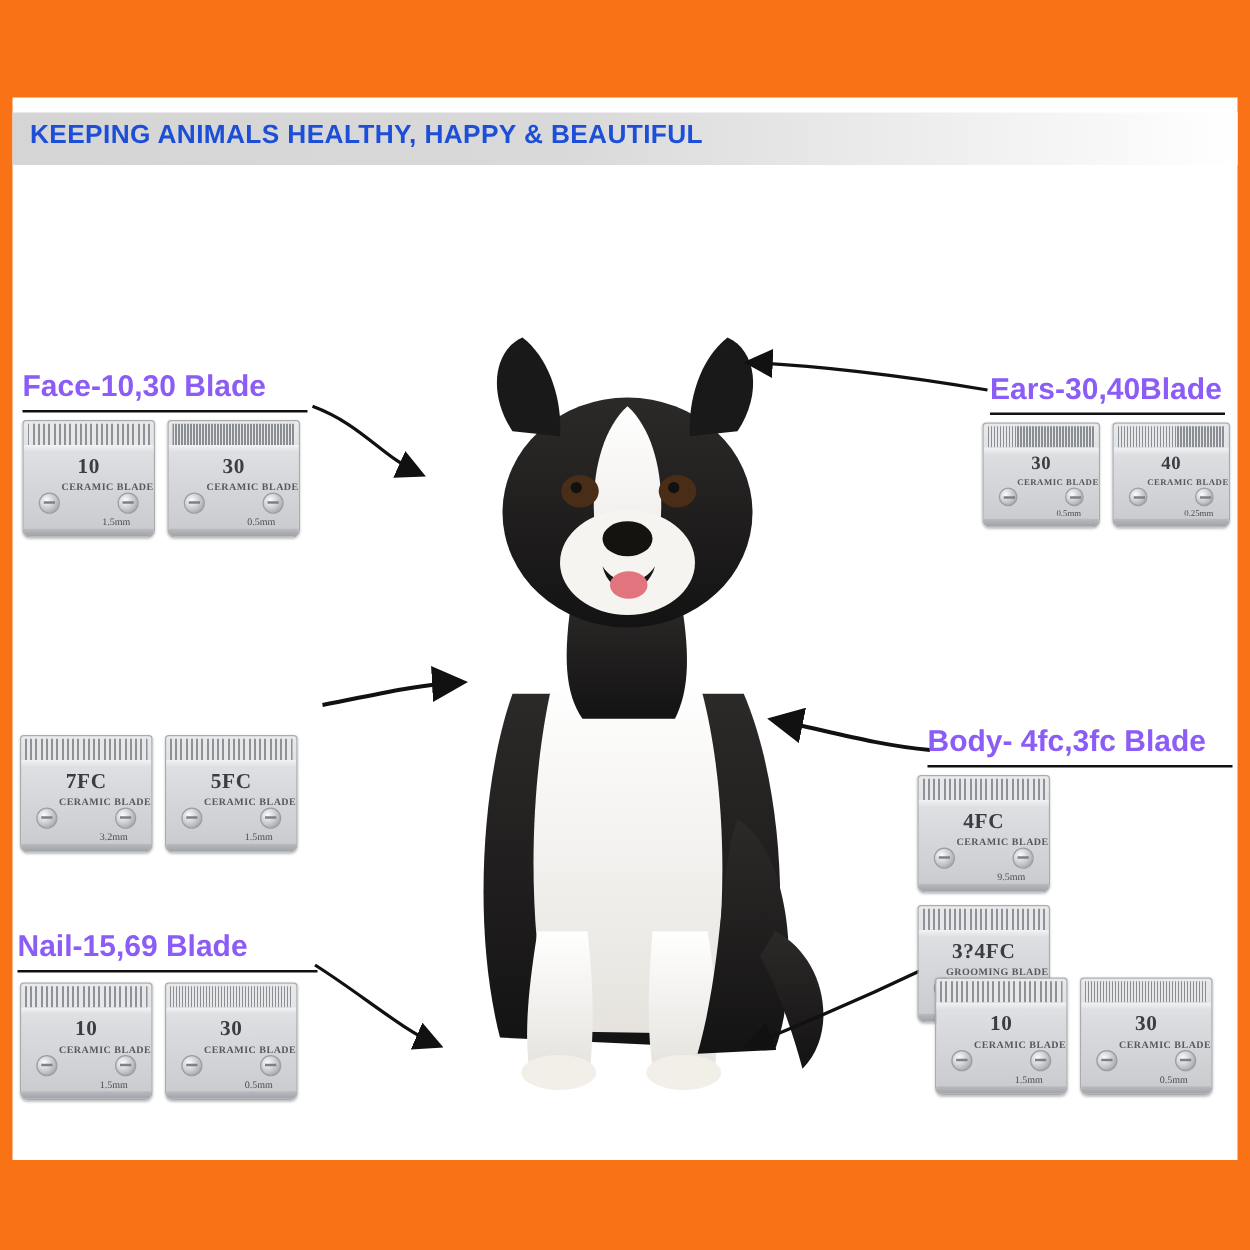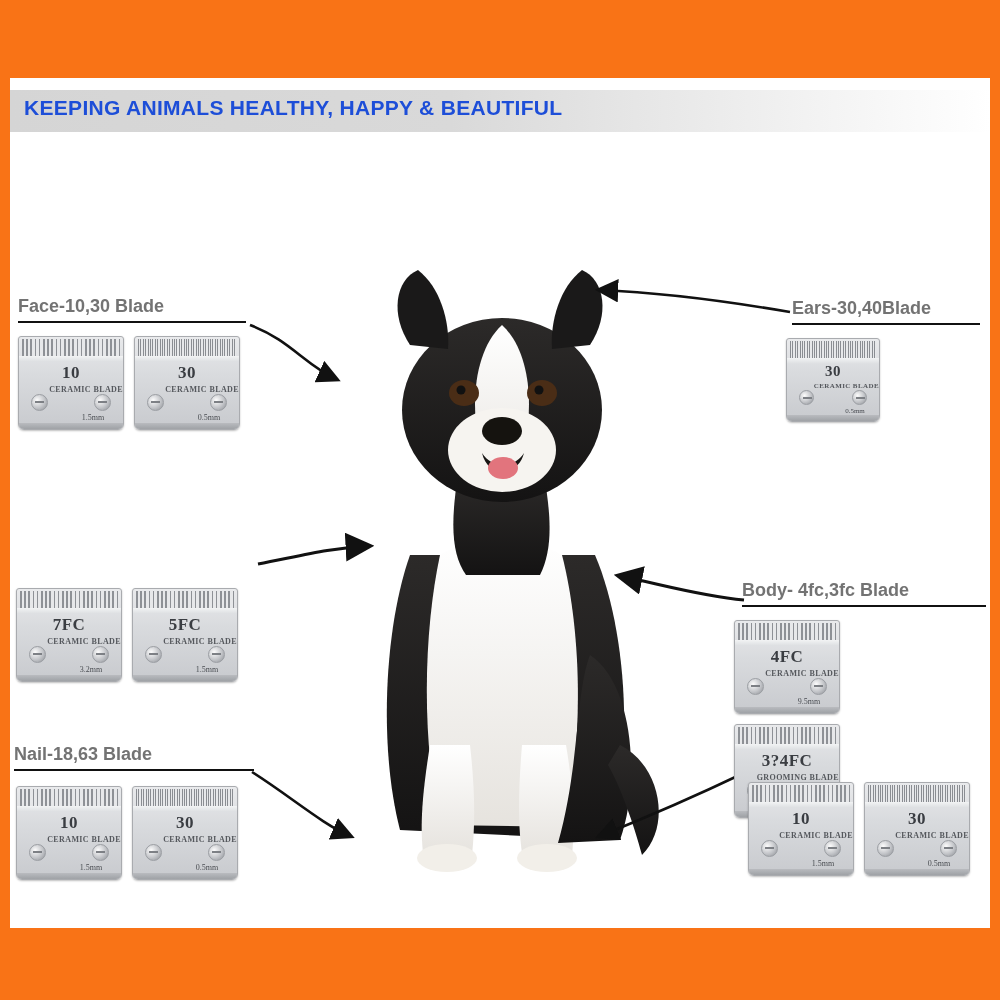--- a/index.html
+++ b/index.html
@@ -55,23 +55,23 @@
     font-weight: bold;
     letter-spacing: 0.3px;
     color: #1d4ed8;
     font-family: "Liberation Sans", sans-serif;
     white-space: nowrap;
   }
 
   
   .label {
     position: absolute;
-    font-size: 18px;
+    font-size: 24px;
     font-weight: bold;
-    color: #737373;
+    color: #8b5cf6;
     white-space: nowrap;
     padding-bottom: 4px;
   }
   .label.underline {
     border-bottom: 2px solid #111111;
   }
 
   
   .blade-group {
     position: absolute;
@@ -312,20 +312,30 @@
     <div class="blade small">
       <div class="teeth fine"></div>
       <div class="shoulder"></div>
       <div class="num">30</div>
       <div class="sub">CERAMIC BLADE</div>
       <div class="screw l"></div>
       <div class="screw r"></div>
       <div class="mm">0.5mm</div>
       <div class="base"></div>
     </div>
+    <div class="blade small">
+      <div class="teeth fine"></div>
+      <div class="shoulder"></div>
+      <div class="num">40</div>
+      <div class="sub">CERAMIC BLADE</div>
+      <div class="screw l"></div>
+      <div class="screw r"></div>
+      <div class="mm">0.25mm</div>
+      <div class="base"></div>
+    </div>
   </div>
 
   <div class="blade-group" style="left:16px; top:588px;">
     <div class="blade">
       <div class="teeth"></div>
       <div class="shoulder"></div>
       <div class="num">7FC</div>
       <div class="sub">CERAMIC BLADE</div>
       <div class="screw l"></div>
       <div class="screw r"></div>
@@ -361,21 +371,21 @@
       <div class="shoulder"></div>
       <div class="num">3?4FC</div>
       <div class="sub">GROOMING BLADE</div>
       <div class="screw l"></div>
       <div class="screw r"></div>
       <div class="mm">13mm</div>
       <div class="base"></div>
     </div>
   </div>
 
-  <div class="label underline" style="left:14px; top:744px; width:240px;">Nail-18,63 Blade</div>
+  <div class="label underline" style="left:14px; top:744px; width:240px;">Nail-15,69 Blade</div>
   <div class="blade-group" style="left:16px; top:786px;">
     <div class="blade">
       <div class="teeth"></div>
       <div class="shoulder"></div>
       <div class="num">10</div>
       <div class="sub">CERAMIC BLADE</div>
       <div class="screw l"></div>
       <div class="screw r"></div>
       <div class="mm">1.5mm</div>
       <div class="base"></div>

